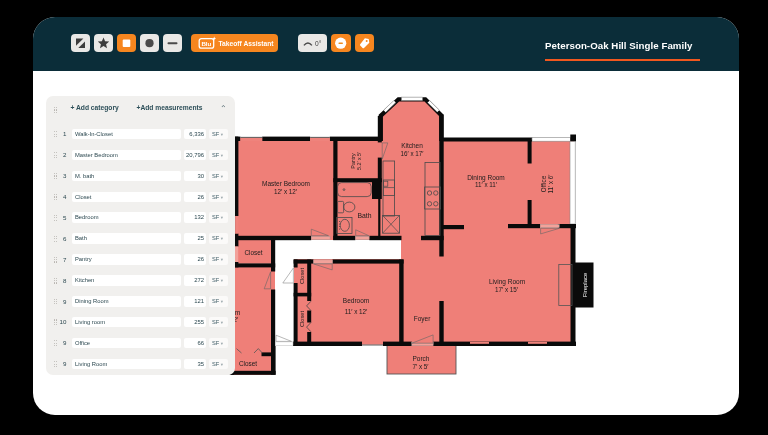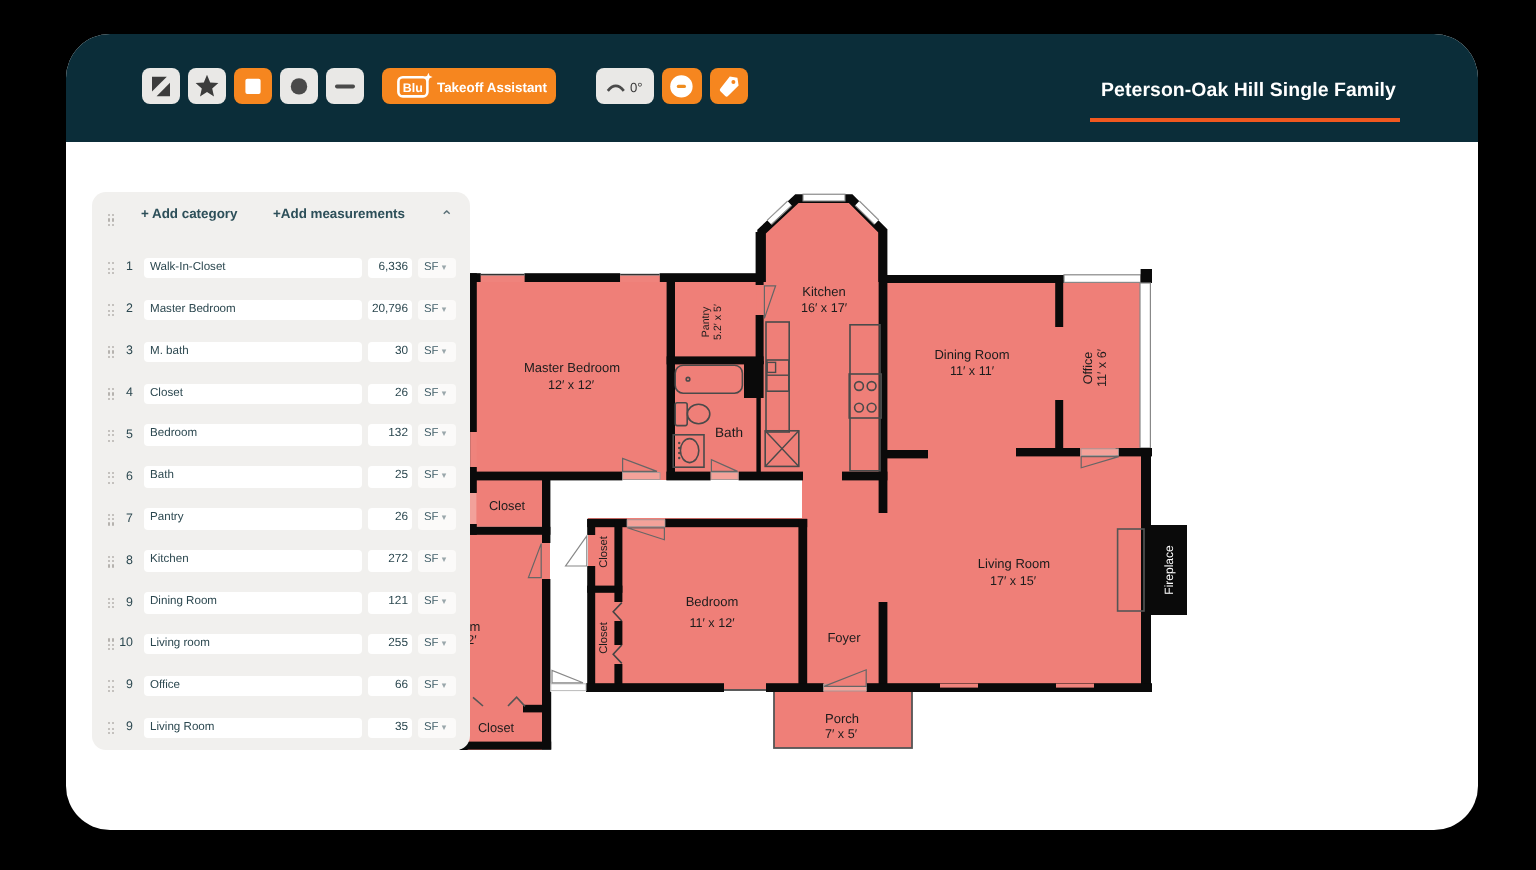--- a/index.html
+++ b/index.html
@@ -16,21 +16,21 @@
   .num{position:absolute;left:10px;top:0;width:11px;text-align:right;font-size:6.2px;color:#2c4850;line-height:12px;}
   .nameb{position:absolute;left:26.5px;top:0.5px;width:109px;height:10.5px;background:#fff;border-radius:2px;
          font-size:5.8px;color:#2c4850;line-height:10.5px;padding-left:3px;box-sizing:border-box;}
   .valb{position:absolute;left:138px;top:0.5px;width:22.5px;height:10.5px;background:#fff;border-radius:2px;
         font-size:5.9px;color:#2c4850;line-height:10.5px;text-align:right;padding-right:2px;box-sizing:border-box;}
   .sfb{position:absolute;left:163.5px;top:0.5px;width:18.5px;height:10.5px;background:#fbfaf9;border-radius:2px;
        font-size:5.7px;color:#43606a;line-height:10.5px;text-align:left;padding-left:3px;box-sizing:border-box;}
   .sfb span{color:#9aa7ab;font-size:4.5px;}
   .dots{position:absolute;left:8px;top:3px;width:4px;height:6px;}
   .dots i{position:absolute;width:1.2px;height:1.2px;border-radius:50%;background:#b5b2ae;}
-  .title{position:absolute;top:22.5px;left:512px;width:153px;text-align:right;color:#fff;
+  .title{position:absolute;top:22.5px;left:512px;width:153px;text-align:left;color:#fff;
          font-size:9.7px;font-weight:bold;letter-spacing:0.05px;}
   .uline{position:absolute;top:41.6px;left:512px;width:155px;height:2.3px;background:#f1581f;}
 </style>
 </head>
 <body>
 
 <div class="win">
 
   <svg id="plan" width="706" height="398" viewBox="33 17 706 398" style="position:absolute;left:0;top:0;" font-family="Liberation Sans, sans-serif">
 

